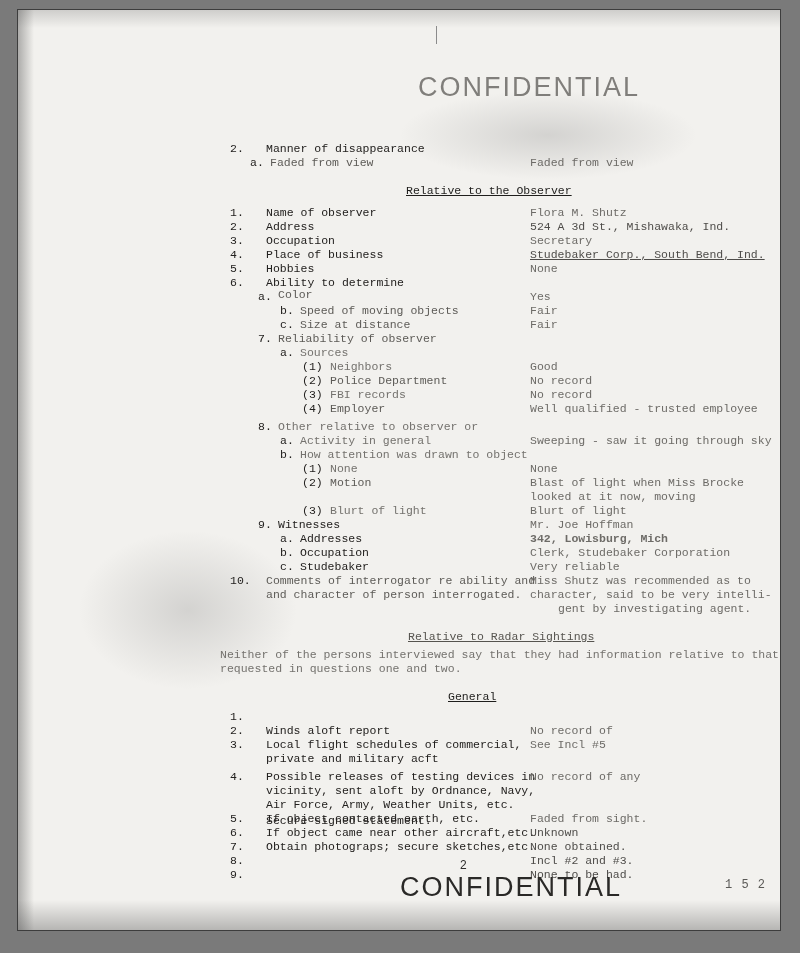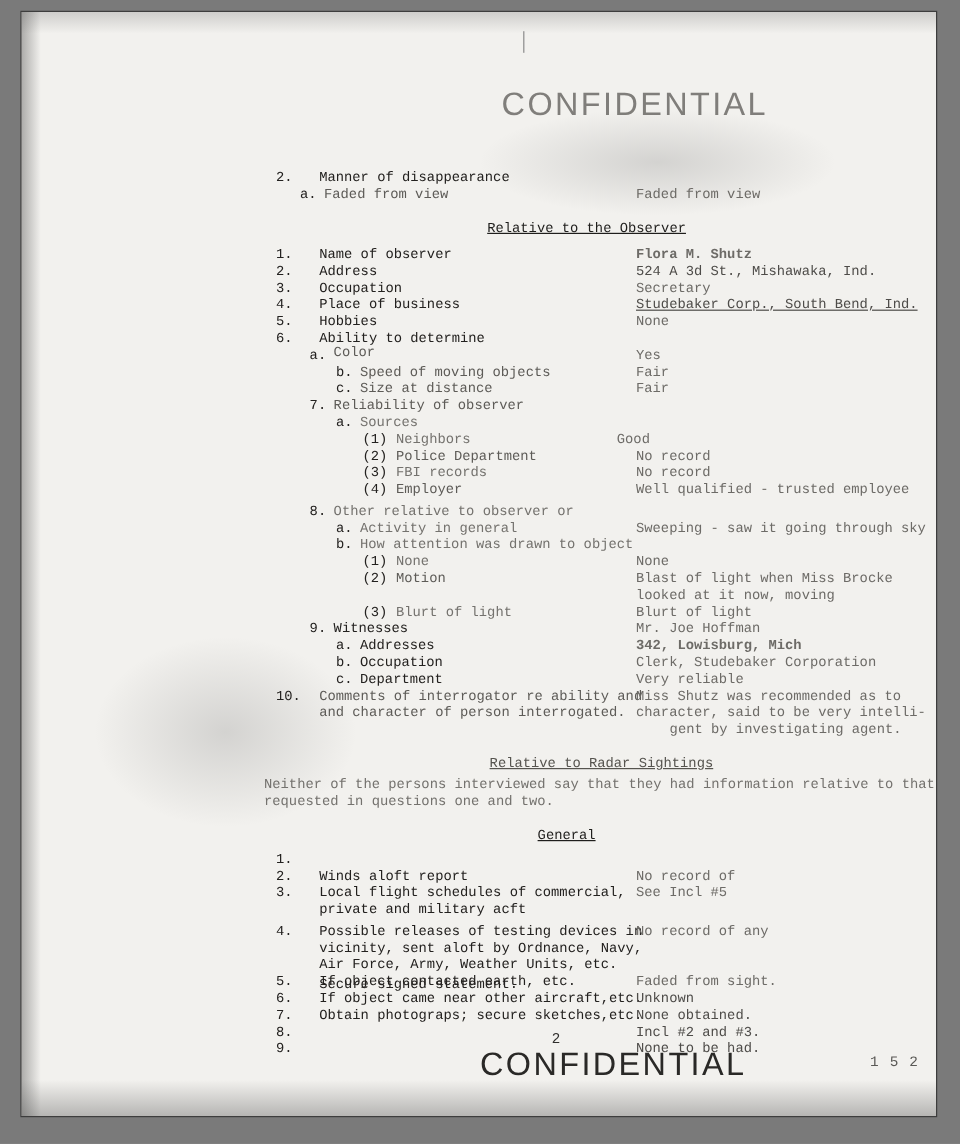--- a/index.html
+++ b/index.html
@@ -137,21 +137,21 @@
       <div class="num" style="left:212px; top:132px;">2.</div>
       <div class="lbl" style="left:248px; top:132px;">Manner of disappearance</div>
       <div class="num" style="left:232px; top:146px;">a.</div>
       <div class="lbl faint" style="left:252px; top:146px;">Faded from view</div>
       <div class="ans faint" style="left:512px; top:146px;">Faded from view</div>
 
       <div class="section-head" style="left:388px; top:174px;">Relative to the Observer</div>
 
       <div class="num" style="left:212px; top:196px;">1.</div>
       <div class="lbl" style="left:248px; top:196px;">Name of observer</div>
-      <div class="ans faint" style="left:512px; top:196px;font-weight:bold;">Flora M. Shutz</div>
+      <div class="ans faint" style="left:512px; top:196px;">Flora M. Shutz</div>
 
       <div class="num" style="left:212px; top:210px;">2.</div>
       <div class="lbl" style="left:248px; top:210px;">Address</div>
       <div class="ans" style="left:512px; top:210px;">524 A 3d St., Mishawaka, Ind.</div>
 
       <div class="num" style="left:212px; top:224px;">3.</div>
       <div class="lbl" style="left:248px; top:224px;">Occupation</div>
       <div class="ans faint" style="left:512px; top:224px;">Secretary</div>
 
       <div class="num" style="left:212px; top:238px;">4.</div>
@@ -178,21 +178,21 @@
       <div class="ans faint" style="left:512px; top:308px;">Fair</div>
 
       <div class="num faint" style="left:240px; top:322px;">7.</div>
       <div class="lbl faint" style="left:260px; top:322px;">Reliability of observer</div>
 
       <div class="num vfaint" style="left:262px; top:336px;">a.</div>
       <div class="lbl vfaint" style="left:282px; top:336px;">Sources</div>
 
       <div class="num vfaint" style="left:284px; top:350px;">(1)</div>
       <div class="lbl vfaint" style="left:312px; top:350px;">Neighbors</div>
-      <div class="ans faint" style="left:496px; top:350px;text-align:right;">Good</div>
+      <div class="ans faint" style="left:512px; top:350px;text-align:right;">Good</div>
 
       <div class="num vfaint" style="left:284px; top:364px;">(2)</div>
       <div class="lbl faint" style="left:312px; top:364px;">Police Department</div>
       <div class="ans faint" style="left:512px; top:364px;">No record</div>
 
       <div class="num vfaint" style="left:284px; top:378px;">(3)</div>
       <div class="lbl vfaint" style="left:312px; top:378px;">FBI records</div>
       <div class="ans faint" style="left:512px; top:378px;">No record</div>
 
       <div class="num vfaint" style="left:284px; top:392px;">(4)</div>
@@ -229,21 +229,21 @@
 
       <div class="num" style="left:262px; top:522px;">a.</div>
       <div class="lbl" style="left:282px; top:522px;">Addresses</div>
       <div class="ans faint" style="left:512px; top:522px;font-weight:bold;">342, Lowisburg, Mich</div>
 
       <div class="num" style="left:262px; top:536px;">b.</div>
       <div class="lbl" style="left:282px; top:536px;">Occupation</div>
       <div class="ans faint" style="left:512px; top:536px;">Clerk, Studebaker Corporation</div>
 
       <div class="num" style="left:262px; top:550px;">c.</div>
-      <div class="lbl" style="left:282px; top:550px;">Department</div>
+      <div class="lbl" style="left:282px; top:550px;">Studebaker</div>
       <div class="ans faint" style="left:512px; top:550px;">Very reliable</div>
 
       <div class="num" style="left:212px; top:564px;">10.</div>
       <div class="lbl faint" style="left:248px; top:564px;">Comments of interrogator re ability and</div>
       <div class="ans faint" style="left:512px; top:564px;">Miss Shutz was recommended as to</div>
 
       <div class="lbl faint" style="left:248px; top:578px;">and character of person interrogated.</div>
       <div class="ans faint" style="left:512px; top:578px;">character, said to be very intelli-</div>
 
       <div class="ans faint" style="left:540px; top:592px;text-align:center;">gent by investigating agent.</div>

